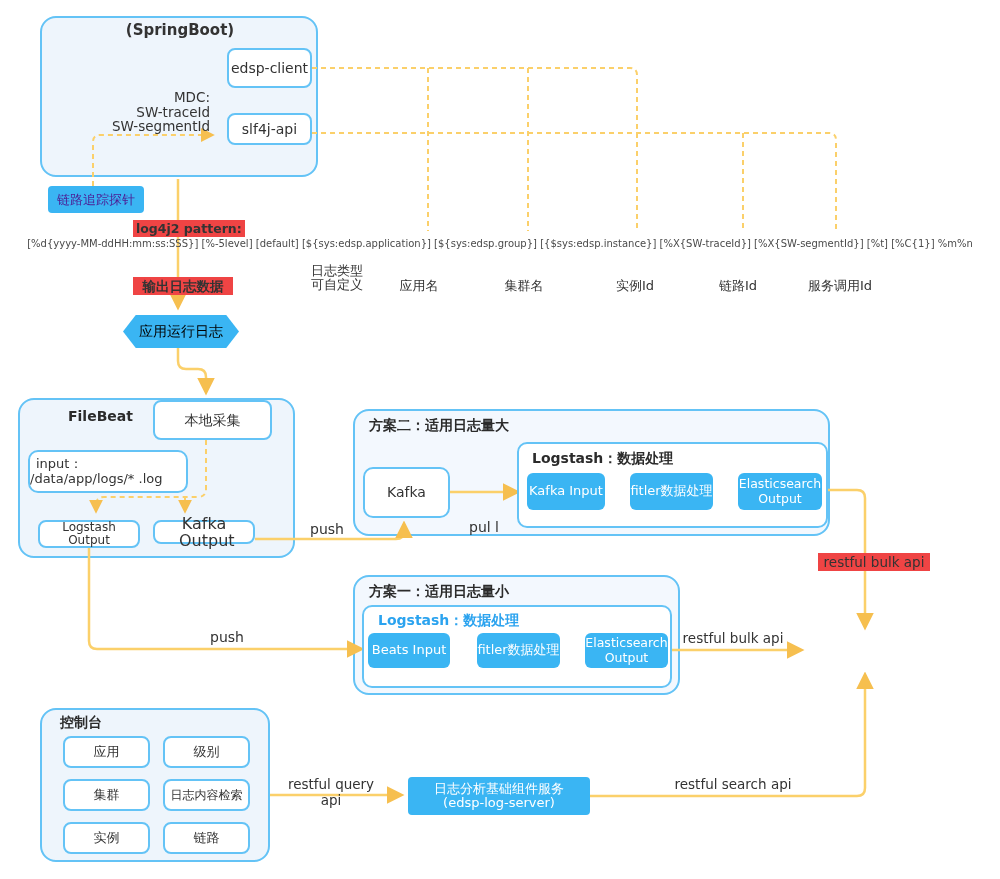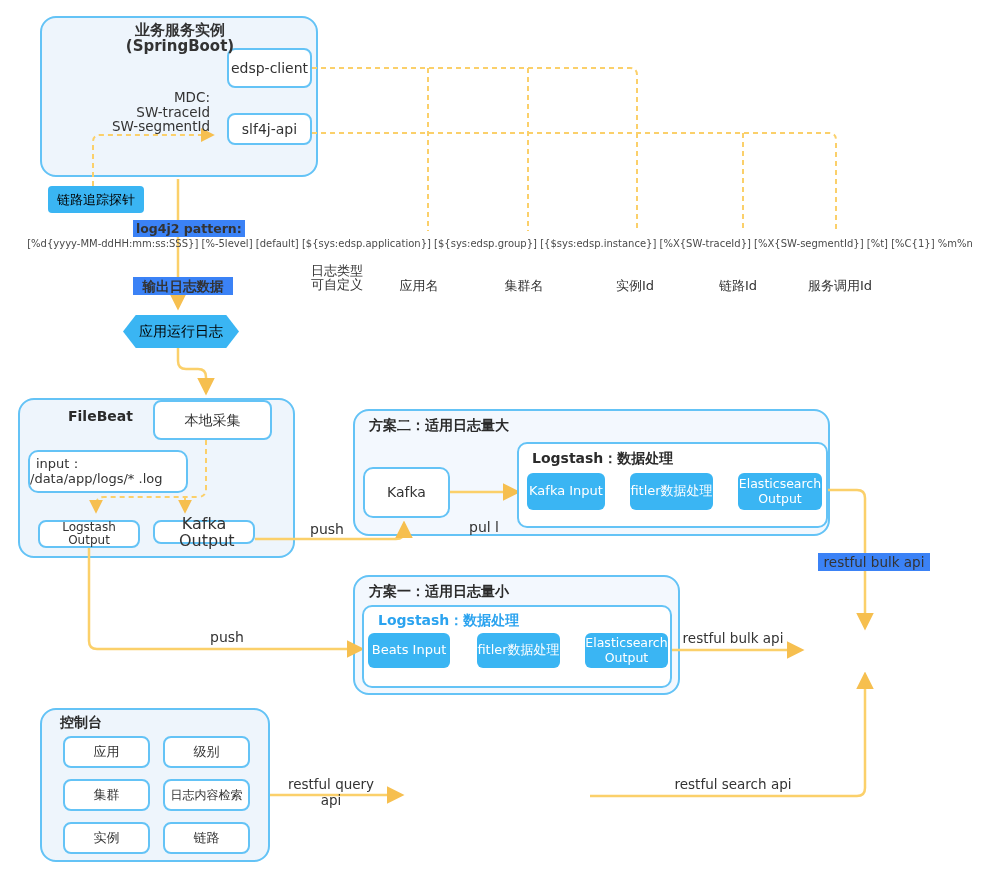--- a/index.html
+++ b/index.html
@@ -12,23 +12,23 @@
   .innerbox{position:absolute;background:#ffffff;border:2px solid #64c3f6;border-radius:10px;box-sizing:border-box;z-index:2;}
   svg.connectors{position:absolute;left:0;top:0;z-index:2;pointer-events:none;}
   .wbox{position:absolute;background:#ffffff;border:2px solid #64c3f6;border-radius:8px;box-sizing:border-box;
         display:flex;align-items:center;justify-content:center;text-align:center;
         color:#333;font-size:14px;line-height:1.05;z-index:3;}
   .bbox{position:absolute;background:#3ab5f3;border-radius:6px;box-sizing:border-box;
         display:flex;flex-direction:column;justify-content:center;text-align:center;
         color:#fff;font-size:13px;line-height:1.15;z-index:3;}
   .lbl{position:absolute;color:#333;font-size:13px;text-align:center;z-index:4;line-height:1.2;}
   .lbl.bold{font-weight:bold;}
-  .lbl.whitebg{background:#3b82f6;padding:1px 3px;}
+  .lbl.whitebg{background:#ef4444;padding:1px 3px;}
   .ptitle{position:absolute;font-size:14px;font-weight:bold;color:#2b2b2b;z-index:3;}
-  .badge{position:absolute;background:#3ab5f3;color:#000000;border-radius:4px;text-align:center;
+  .badge{position:absolute;background:#3ab5f3;color:#4c1d95;border-radius:4px;text-align:center;
          font-size:13px;z-index:3;display:flex;align-items:center;justify-content:center;}
   .hex{position:absolute;background:#3ab5f3;color:#000000;display:flex;align-items:center;justify-content:center;
        font-size:14px;z-index:3;clip-path:polygon(0 50%,11% 0,89% 0,100% 50%,89% 100%,11% 100%);}
   .mono-note{position:absolute;font-size:10px;color:#4a4a4a;white-space:nowrap;text-align:center;z-index:4;}
   .wrapline{display:block;line-height:1.08;}
 </style>
 </head>
 <body>
 
 <div class="canvas">
@@ -61,21 +61,20 @@
       <path marker-end="url(#arr)" d="M450,650 H471"></path>
       <path marker-end="url(#arr)" d="M560,650 H579"></path>
       <path marker-end="url(#arr)" d="M668,650 H801"></path>
       <path marker-end="url(#arr)" d="M270,795 H401"></path>
       <path marker-end="url(#arr)" d="M590,796 H857 Q865,796 865,788 V675"></path>
     </g>
   </svg>
 
   <div class="panel" style="left:40px;top:16px;width:278px;height:161px;"></div>
   <div class="lbl bold" style="left:70px;top:22px;width:220px;font-size:15px;">
-    <span class="wrapline">业务服务实例</span>
     <span class="wrapline">(SpringBoot)</span>
   </div>
   <div class="lbl" style="left:100px;top:90px;width:110px;text-align:right;font-size:13.5px;line-height:1.25;">
     <span class="wrapline">MDC:</span>
     <span class="wrapline">SW-traceId</span>
     <span class="wrapline">SW-segmentId</span>
   </div>
   <div class="wbox" style="left:227px;top:48px;width:85px;height:40px;">
     <span>edsp-client</span>
   </div>
@@ -168,20 +167,24 @@
   <div class="wbox" style="left:163px;top:779px;width:87px;height:32px;font-size:12px;">
     <span>日志内容检索</span>
   </div>
   <div class="wbox" style="left:63px;top:822px;width:87px;height:32px;font-size:13px;">
     <span>实例</span>
   </div>
   <div class="wbox" style="left:163px;top:822px;width:87px;height:32px;font-size:13px;">
     <span>链路</span>
   </div>
 
+  <div class="bbox" style="left:408px;top:777px;width:182px;height:38px;border-radius:4px;">
+    <span class="wrapline">日志分析基础组件服务</span>
+    <span class="wrapline">(edsp-log-server)</span>
+  </div>
 
   <div class="lbl" style="left:303px;top:521px;width:48px;font-size:14px;">push</div>
   <div class="lbl" style="left:460px;top:472px;width:48px;font-size:14px;margin-top:47px;">pul l</div>
   <div class="lbl" style="left:203px;top:629px;width:48px;font-size:14px;">push</div>
   <div class="lbl whitebg" style="left:818px;top:553px;width:106px;font-size:13.5px;">restful bulk api</div>
   <div class="lbl" style="left:675px;top:630px;width:116px;font-size:13.5px;">restful bulk api</div>
   <div class="lbl" style="left:278px;top:776px;width:106px;font-size:13.5px;">restful query api</div>
   <div class="lbl" style="left:673px;top:776px;width:120px;font-size:13.5px;">restful search api</div>
 
 </div>

